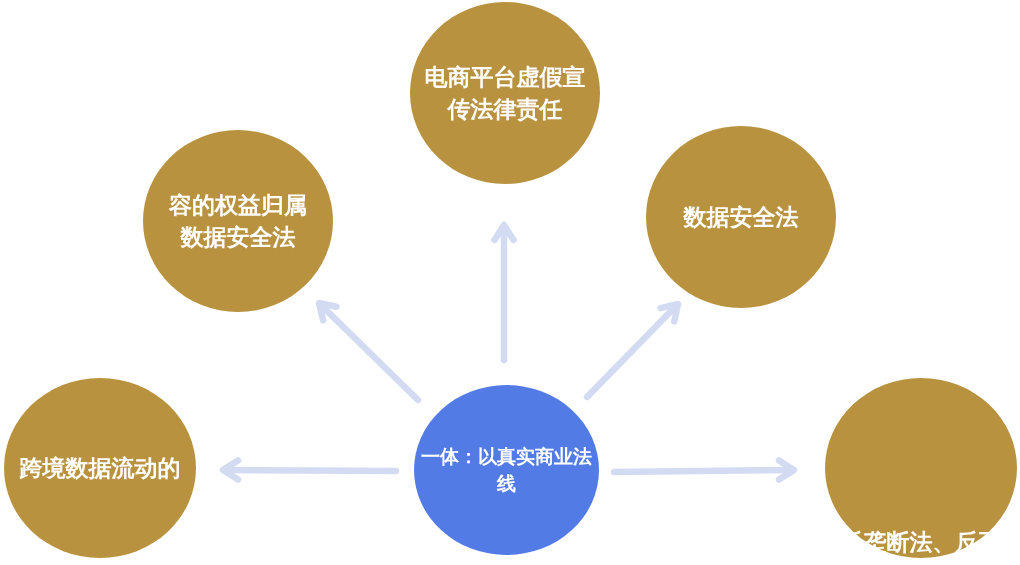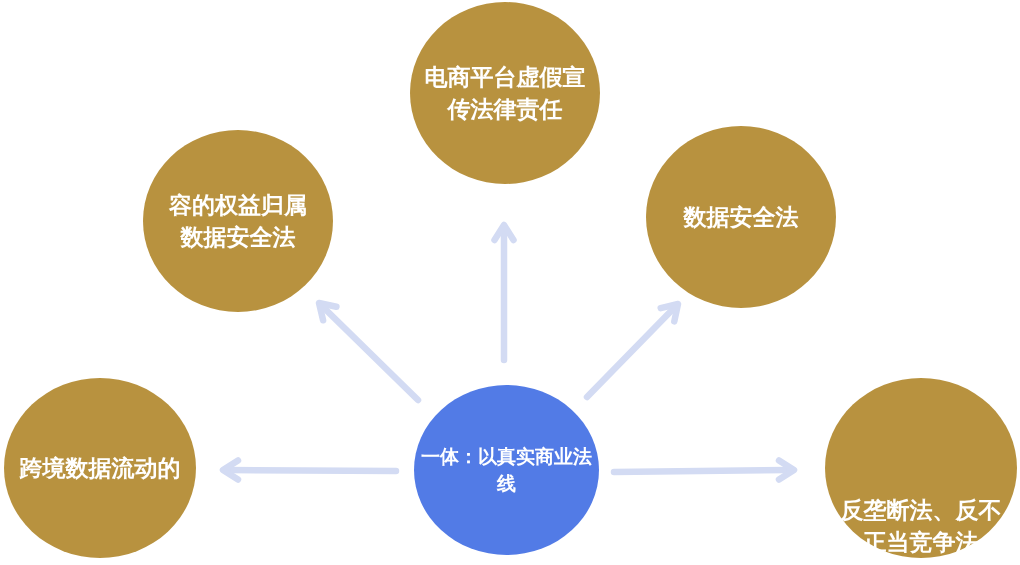--- a/index.html
+++ b/index.html
@@ -96,21 +96,20 @@
 
   <div class="node satellite" style="left:4px;top:378px;width:192px;height:180px;">
     <div class="node-label">
       <span class="line">跨境数据流动的</span>
     </div>
   </div>
 
   <div class="node satellite" style="left:825px;top:378px;width:192px;height:180px;align-items:flex-end;">
     <div class="node-label">
       <span class="line">反垄断法、反不</span>
-      <span class="line">正当竞争法</span>
     </div>
   </div>
 
   <div class="node center" style="left:414px;top:385px;width:185px;height:170px;">
     <div class="node-label">
       <span class="line">一体：以真实商业法</span>
       <span class="line">线</span>
     </div>
   </div>
 

